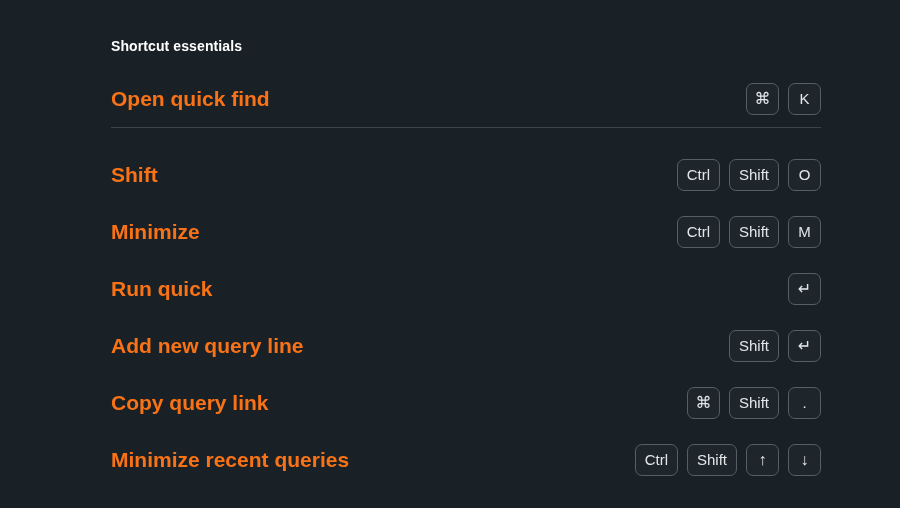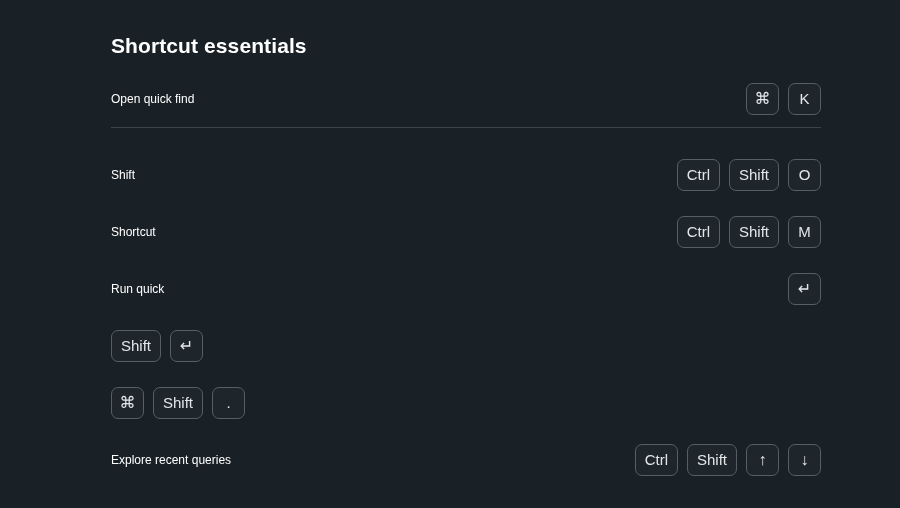--- a/index.html
+++ b/index.html
@@ -16,44 +16,45 @@
 
   .panel {
     position: absolute;
     left: 111px;
     top: 0;
     width: 710px;
   }
 
   .panel-title {
     color: #ffffff;
-    font-size: 21px;
+    font-size: 14px;
     font-weight: bold;
     letter-spacing: 0.1px;
     margin: 0;
     padding-top: 33px;
     line-height: 26px;
   }
 
   .shortcut-row {
     display: flex;
     align-items: center;
     justify-content: space-between;
     height: 57px;
   }
 
   .row-primary {
     margin-top: 11px;
   }
 
   .shortcut-label {
-    color: #ffffff;
-    font-size: 12px;
+    color: #f97316;
+    font-size: 21px;
     line-height: 22px;
     white-space: nowrap;
+    font-weight: bold;
   }
 
   .keys {
     display: flex;
     align-items: center;
     gap: 9px;
   }
 
   .key-cap {
     min-width: 33px;
@@ -110,48 +111,50 @@
   <div class="rows-group">
       <div class="shortcut-row">
         <span class="shortcut-label">Shift</span>
         <span class="keys">
           <span class="key-cap">Ctrl</span>
           <span class="key-cap">Shift</span>
           <span class="key-cap">O</span>
         </span>
       </div>
       <div class="shortcut-row">
-        <span class="shortcut-label">Shortcut</span>
+        <span class="shortcut-label">Minimize</span>
         <span class="keys">
           <span class="key-cap">Ctrl</span>
           <span class="key-cap">Shift</span>
           <span class="key-cap">M</span>
         </span>
       </div>
       <div class="shortcut-row">
         <span class="shortcut-label">Run quick</span>
         <span class="keys">
           <span class="key-cap glyph">↵</span>
         </span>
       </div>
       <div class="shortcut-row">
+        <span class="shortcut-label">Add new query line</span>
         <span class="keys">
           <span class="key-cap">Shift</span>
           <span class="key-cap glyph">↵</span>
         </span>
       </div>
       <div class="shortcut-row">
+        <span class="shortcut-label">Copy query link</span>
         <span class="keys">
           <span class="key-cap glyph">⌘</span>
           <span class="key-cap">Shift</span>
           <span class="key-cap">.</span>
         </span>
       </div>
       <div class="shortcut-row">
-        <span class="shortcut-label">Explore recent queries</span>
+        <span class="shortcut-label">Minimize recent queries</span>
         <span class="keys">
           <span class="key-cap">Ctrl</span>
           <span class="key-cap">Shift</span>
           <span class="key-cap glyph">↑</span>
           <span class="key-cap glyph">↓</span>
         </span>
       </div>
     </div>
 
 </div>

